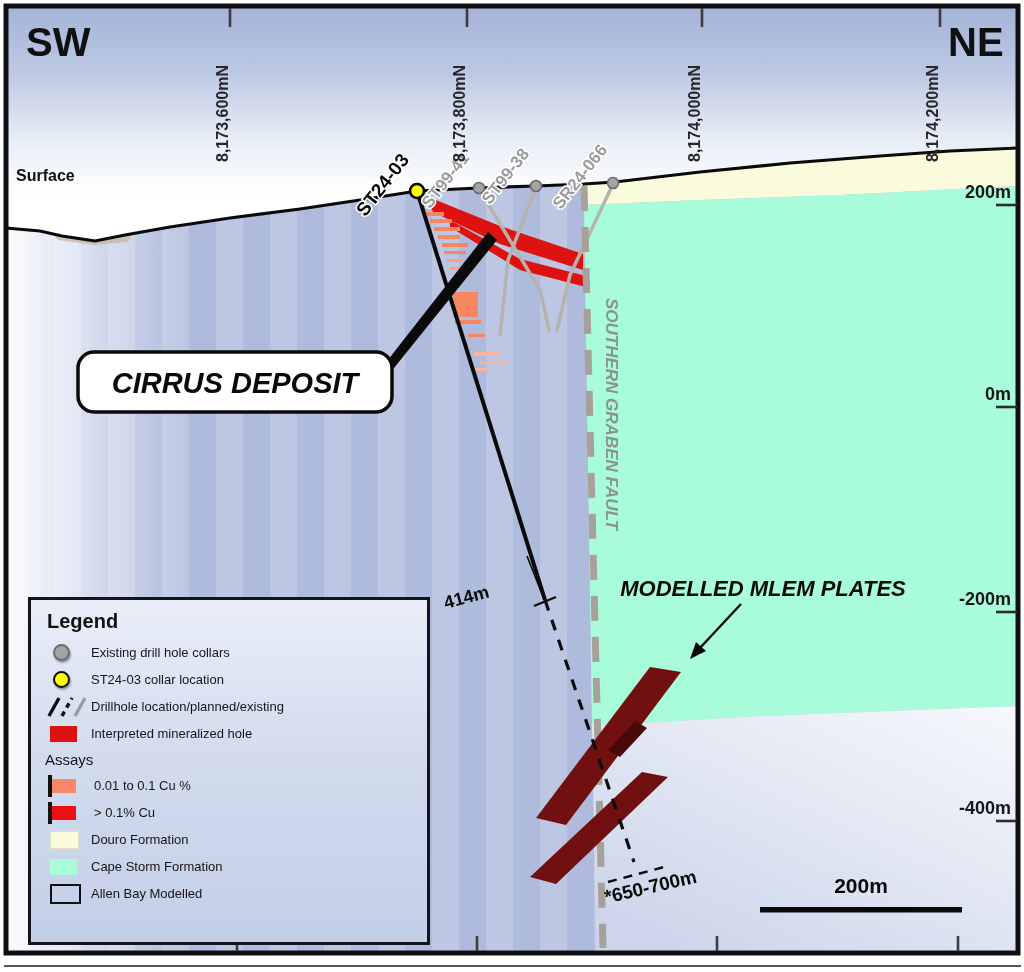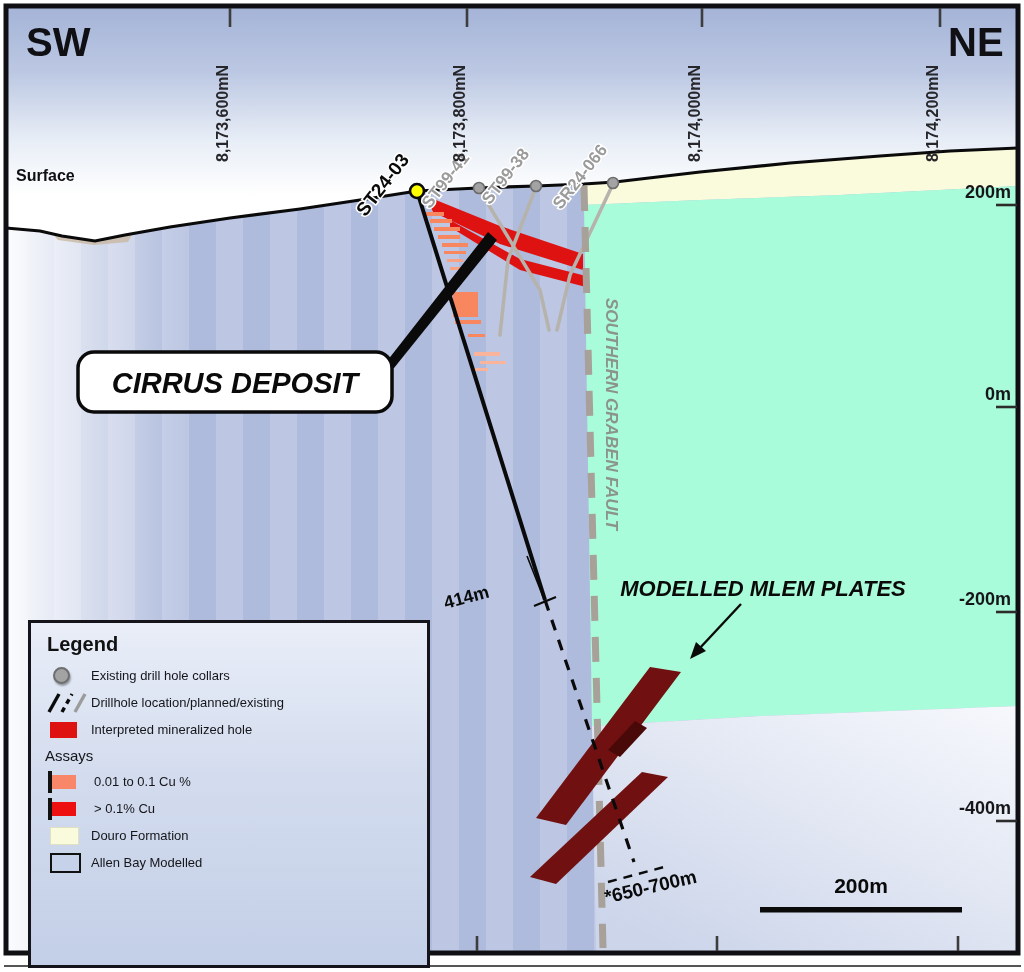--- a/index.html
+++ b/index.html
@@ -2,21 +2,21 @@
 <html><head>
 <meta charset="utf-8">
 <style>
   html,body{margin:0;padding:0;background:#fff;}
   #stage{position:relative;width:1024px;height:972px;background:#ffffff;overflow:hidden;
          font-family:"Liberation Sans","DejaVu Sans",sans-serif;}
   #mapsvg{position:absolute;left:0;top:0;}
   
   #legend{position:absolute;left:28px;top:597px;width:402px;height:348px;box-sizing:border-box;
           border:3px solid #14141a;background:linear-gradient(180deg,#e9eef8 0%,#d3dcee 45%,#c3cfe7 100%);
-          padding:8px 10px 6px 14px;display:flex;flex-direction:column;margin-top:23px;}
+          padding:8px 10px 6px 14px;display:flex;flex-direction:column;}
   #legend .title{font-size:20px;font-weight:bold;color:#111;margin:2px 0 6px 2px;}
   #legend .row{display:flex;align-items:center;height:27px;color:#15151a;font-size:13px;}
   #legend .sym{width:46px;display:flex;justify-content:flex-start;align-items:center;flex:0 0 46px;}
   #legend .subhead{font-size:15px;color:#15151a;height:25px;display:flex;align-items:center;}
   .circle{width:13px;height:13px;border-radius:50%;margin-left:8px;}
   .circle.gray{background:#a3a3a3;border:2px solid #6e6e6e;box-shadow:1px 2px 2px rgba(0,0,0,.35);}
   .circle.yellow{background:#ffff00;border:2.5px solid #111;box-shadow:1px 2px 2px rgba(0,0,0,.35);}
   .swatch{width:27px;height:16px;margin-left:5px;}
   .swatch.red{background:#df1212;}
   .swatch.darkred{background:#6b0e0e;}
@@ -203,20 +203,26 @@
   <div class="title">Legend</div>
 
   <div class="row">
     <span class="sym">
           <span class="circle gray"></span>
         </span>
     <span>Existing drill hole collars</span>
   </div>
   <div class="row">
     <span class="sym">
+          <span class="circle yellow"></span>
+        </span>
+    <span>ST24-03 collar location</span>
+  </div>
+  <div class="row">
+    <span class="sym">
       <svg width="44" height="24" viewBox="0 0 44 24">
         <line x1="4" y1="21" x2="14" y2="3" stroke="#0a0a0a" stroke-width="3.4"></line>
         <line x1="17" y1="21" x2="27" y2="3" stroke="#0a0a0a" stroke-width="3.4" stroke-dasharray="5 4.5"></line>
         <line x1="30" y1="21" x2="40" y2="3" stroke="#9b9b9b" stroke-width="3.4"></line>
       </svg>
     </span>
     <span>Drillhole location/planned/existing</span>
   </div>
   <div class="row">
     <span class="sym">
@@ -243,19 +249,25 @@
   </div>
 
   <div class="row">
     <span class="sym">
           <span class="swatch douro"></span>
         </span>
     <span>Douro Formation</span>
   </div>
   <div class="row">
     <span class="sym">
+          <span class="swatch capestorm"></span>
+        </span>
+    <span>Cape Storm Formation</span>
+  </div>
+  <div class="row">
+    <span class="sym">
           <span class="swatch allenbay"></span>
         </span>
     <span>Allen Bay Modelled</span>
   </div>
 </div>
 
 </div>
 
 </body></html>

